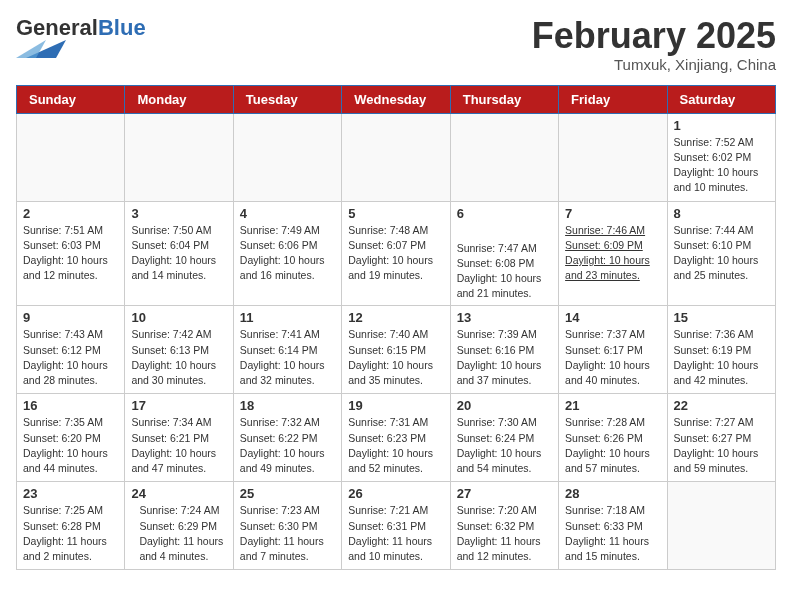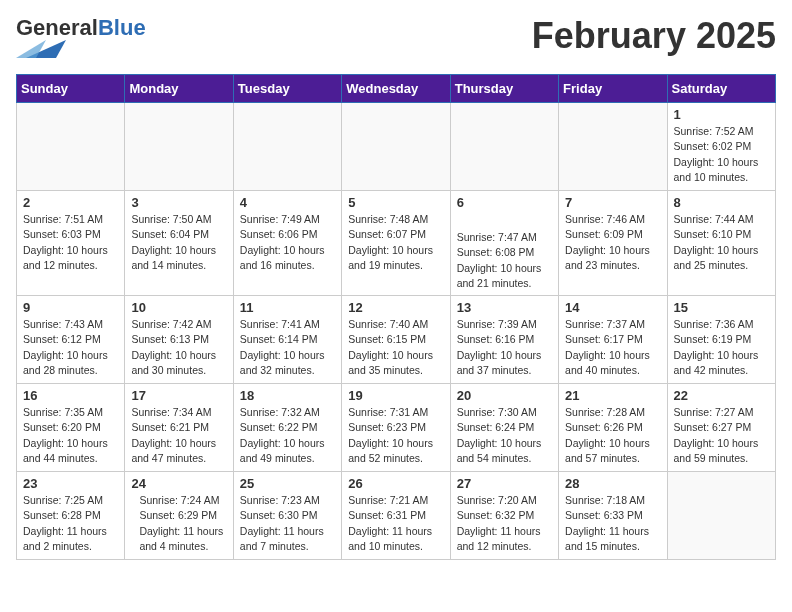--- a/index.html
+++ b/index.html
@@ -38,25 +38,25 @@
     }
     .location {
       font-size: 15px;
       color: #555;
     }
     .calendar {
       width: 100%;
       border-collapse: collapse;
     }
     .calendar th {
-      background: #4c1d95;
+      background: #b91c1c;
       color: #fff;
       font-size: 13px;
       font-weight: bold;
-      padding: 6px 4px;
+      padding: 6px 12px;
       text-align: left;
       border: 1px solid #2e6db4;
     }
     .calendar td {
       border: 1px solid #ccc;
       vertical-align: top;
       padding: 4px 6px;
       width: calc(100% / 7);
       height: 88px;
       background: #fff;
@@ -89,20 +89,21 @@
       </div>
       
       <svg width="50" height="18" viewBox="0 0 50 18">
         <polygon points="10,18 40,18 50,0" fill="#2e6db4"></polygon>
         <polygon points="0,18 20,18 30,0" fill="#5a9fd4" opacity="0.7"></polygon>
       </svg>
     </div>
   </div>
   <div class="title-block">
     <div class="month-title">February 2025</div>
+    <div class="location">Tumxuk, Xinjiang, China</div>
   </div>
 </div>
 
 <table class="calendar">
   <thead>
     <tr>
     <th>Sunday</th>
         <th>Monday</th>
         <th>Tuesday</th>
         <th>Wednesday</th>
@@ -158,21 +159,21 @@
         </td>
         <td>
           <span class="day-num">6</span>
           <div class="day-info" style="white-space: pre-line; margin-top: 20px;">Sunrise: 7:47 AM
 Sunset: 6:08 PM
 Daylight: 10 hours
 and 21 minutes.</div>
         </td>
         <td>
           <span class="day-num">7</span>
-          <div class="day-info" style="white-space: pre-line;">Sunrise: 7:46 AM
+          <div class="day-info" style="white-space: pre-line; text-decoration: underline;">Sunrise: 7:46 AM
 Sunset: 6:09 PM
 Daylight: 10 hours
 and 23 minutes.</div>
         </td>
         <td>
           <span class="day-num">8</span>
           <div class="day-info" style="white-space: pre-line;">Sunrise: 7:44 AM
 Sunset: 6:10 PM
 Daylight: 10 hours
 and 25 minutes.</div>

